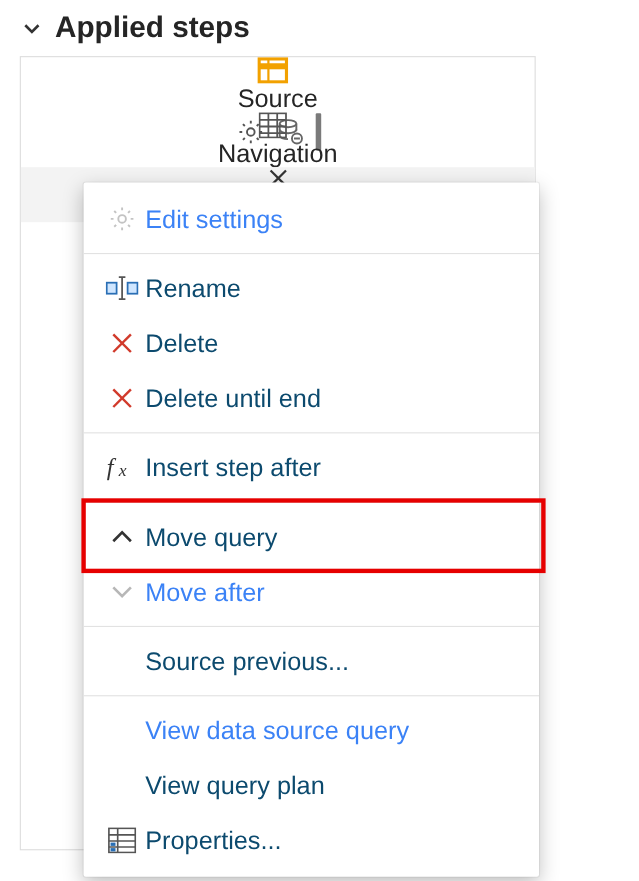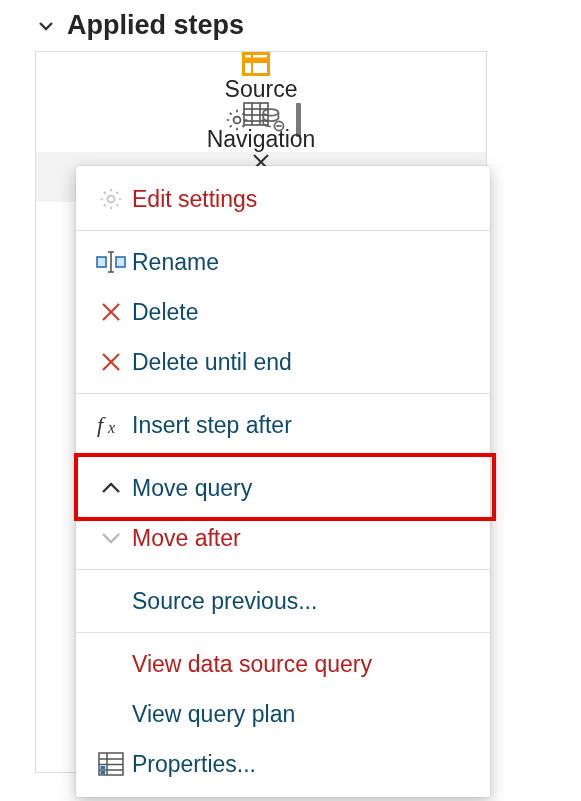--- a/index.html
+++ b/index.html
@@ -7,21 +7,21 @@
     padding: 0;
     font-family: "Segoe UI", Arial, sans-serif;
     background: #fff;
     color: #252525;
   }
   .root {
     width: 493px;
     height: 801px;
     position: relative;
     box-sizing: border-box;
-    padding: 6px 6px 0 35px;
+    padding: 6px 6px 0 18px;
   }
   .section-header {
     display: flex;
     align-items: center;
     gap: 10px;
     padding: 4px 0 10px 0;
     cursor: pointer;
   }
   .section-header .chev {
     width: 22px;
@@ -114,21 +114,21 @@
   .menu-item .mi-icon {
     width: 42px;
     display: flex;
     align-items: center;
     justify-content: center;
   }
   .menu-item .mi-label {
     font-size: 23px;
     color: #0c4a6e;
   }
-  .menu-item.disabled .mi-label { color: #b91c1c; }
+  .menu-item.disabled .mi-label { color: #3b82f6; }
   .menu-item.disabled svg { opacity: 0.35; }
   .menu-sep {
     height: 1px;
     background: #e2e2e2;
     margin: 6px 0;
   }
   .highlight-box {
     position: absolute;
     border: 4px solid #e60000;
     pointer-events: none;

